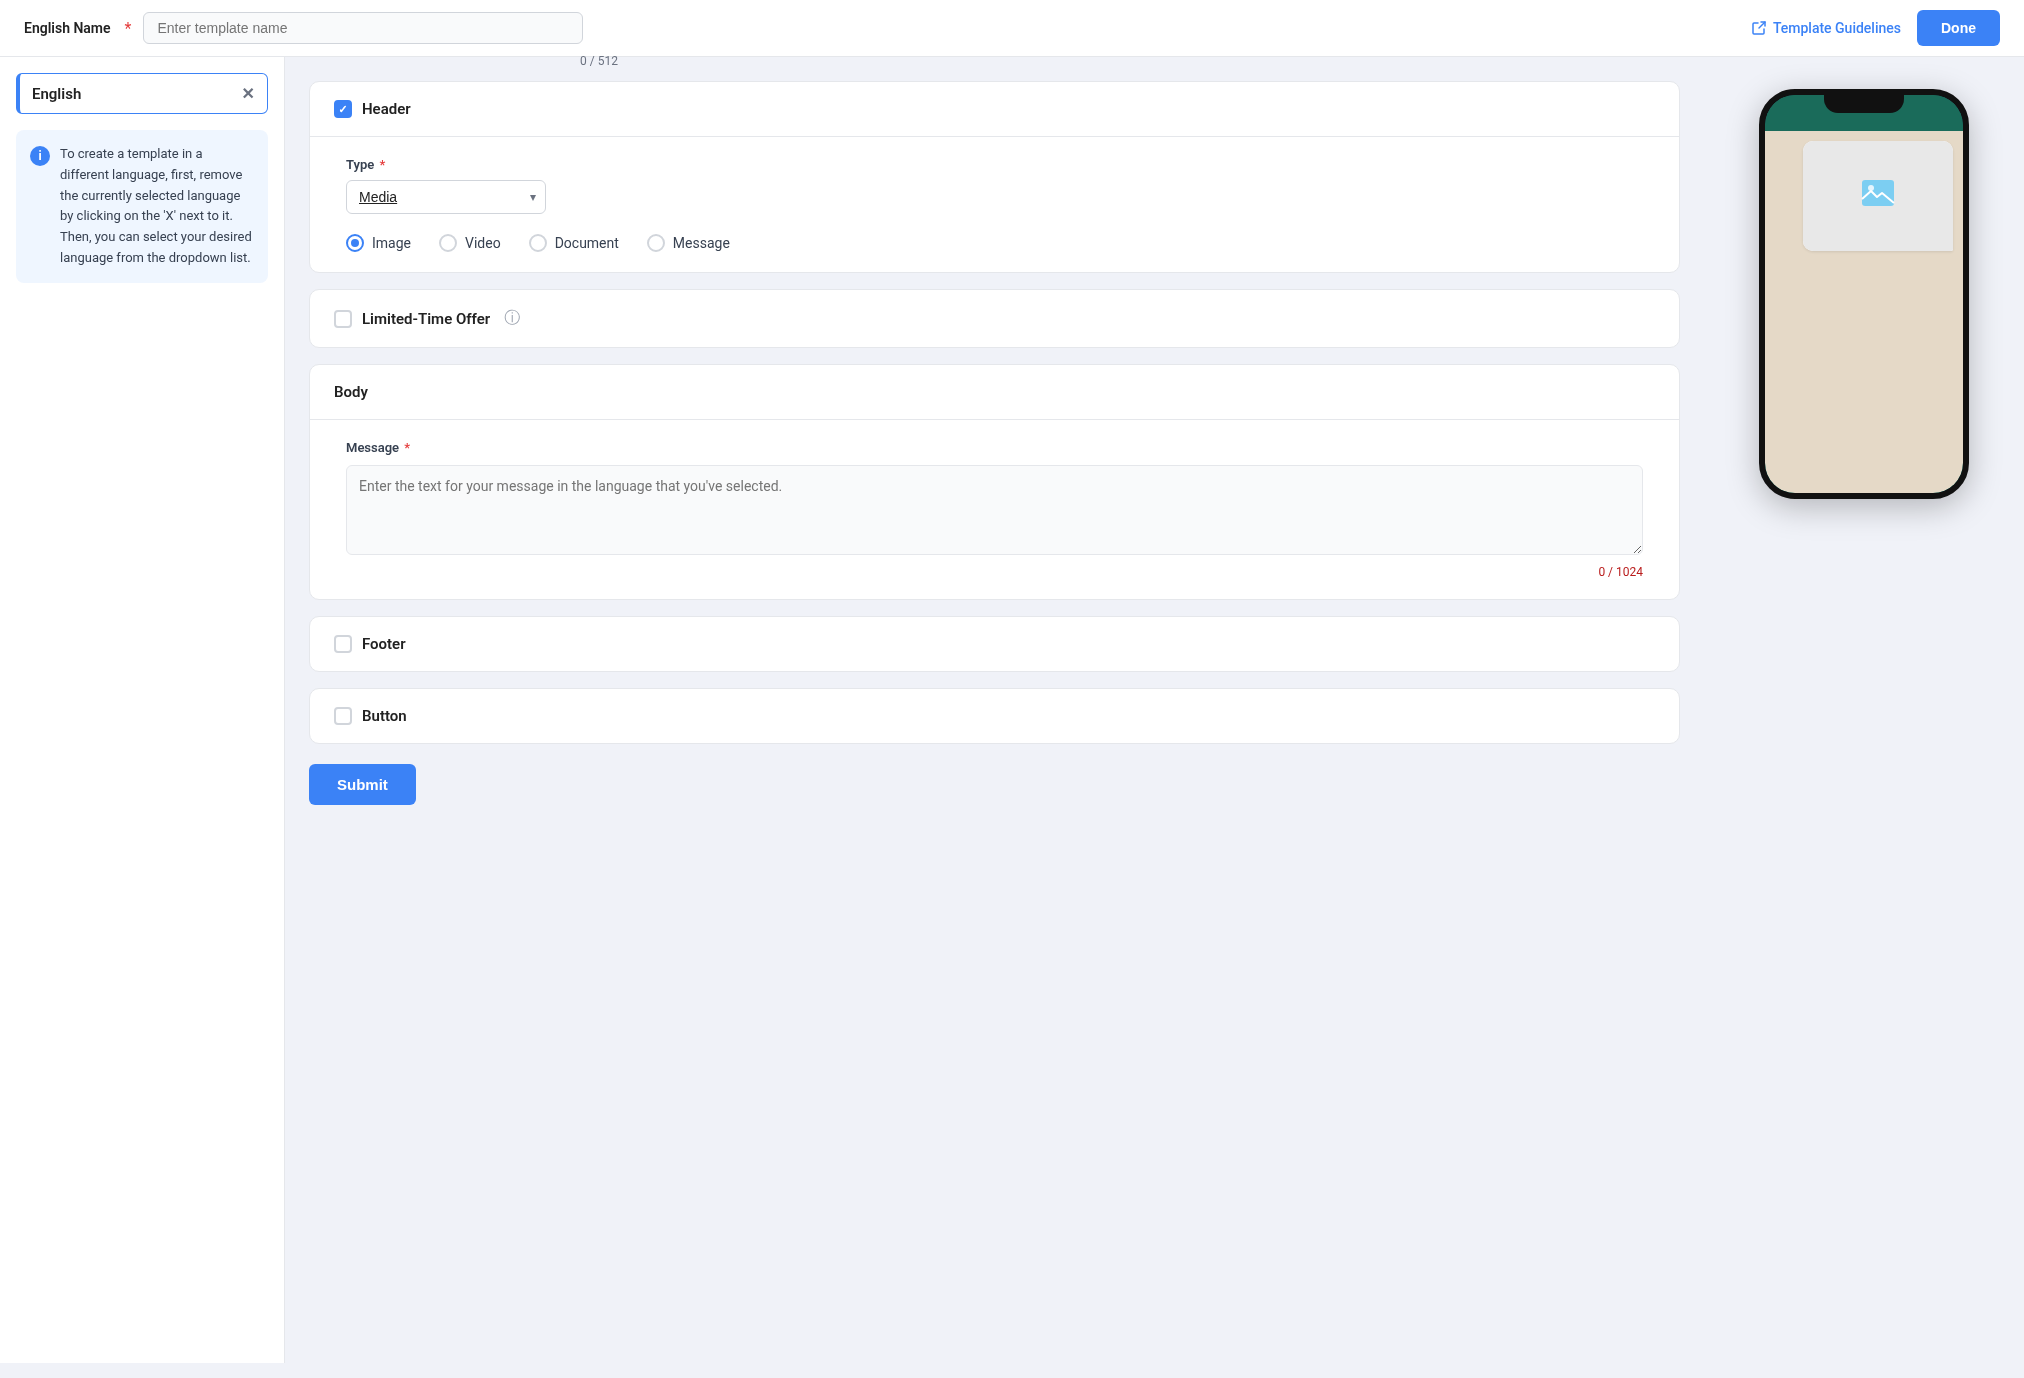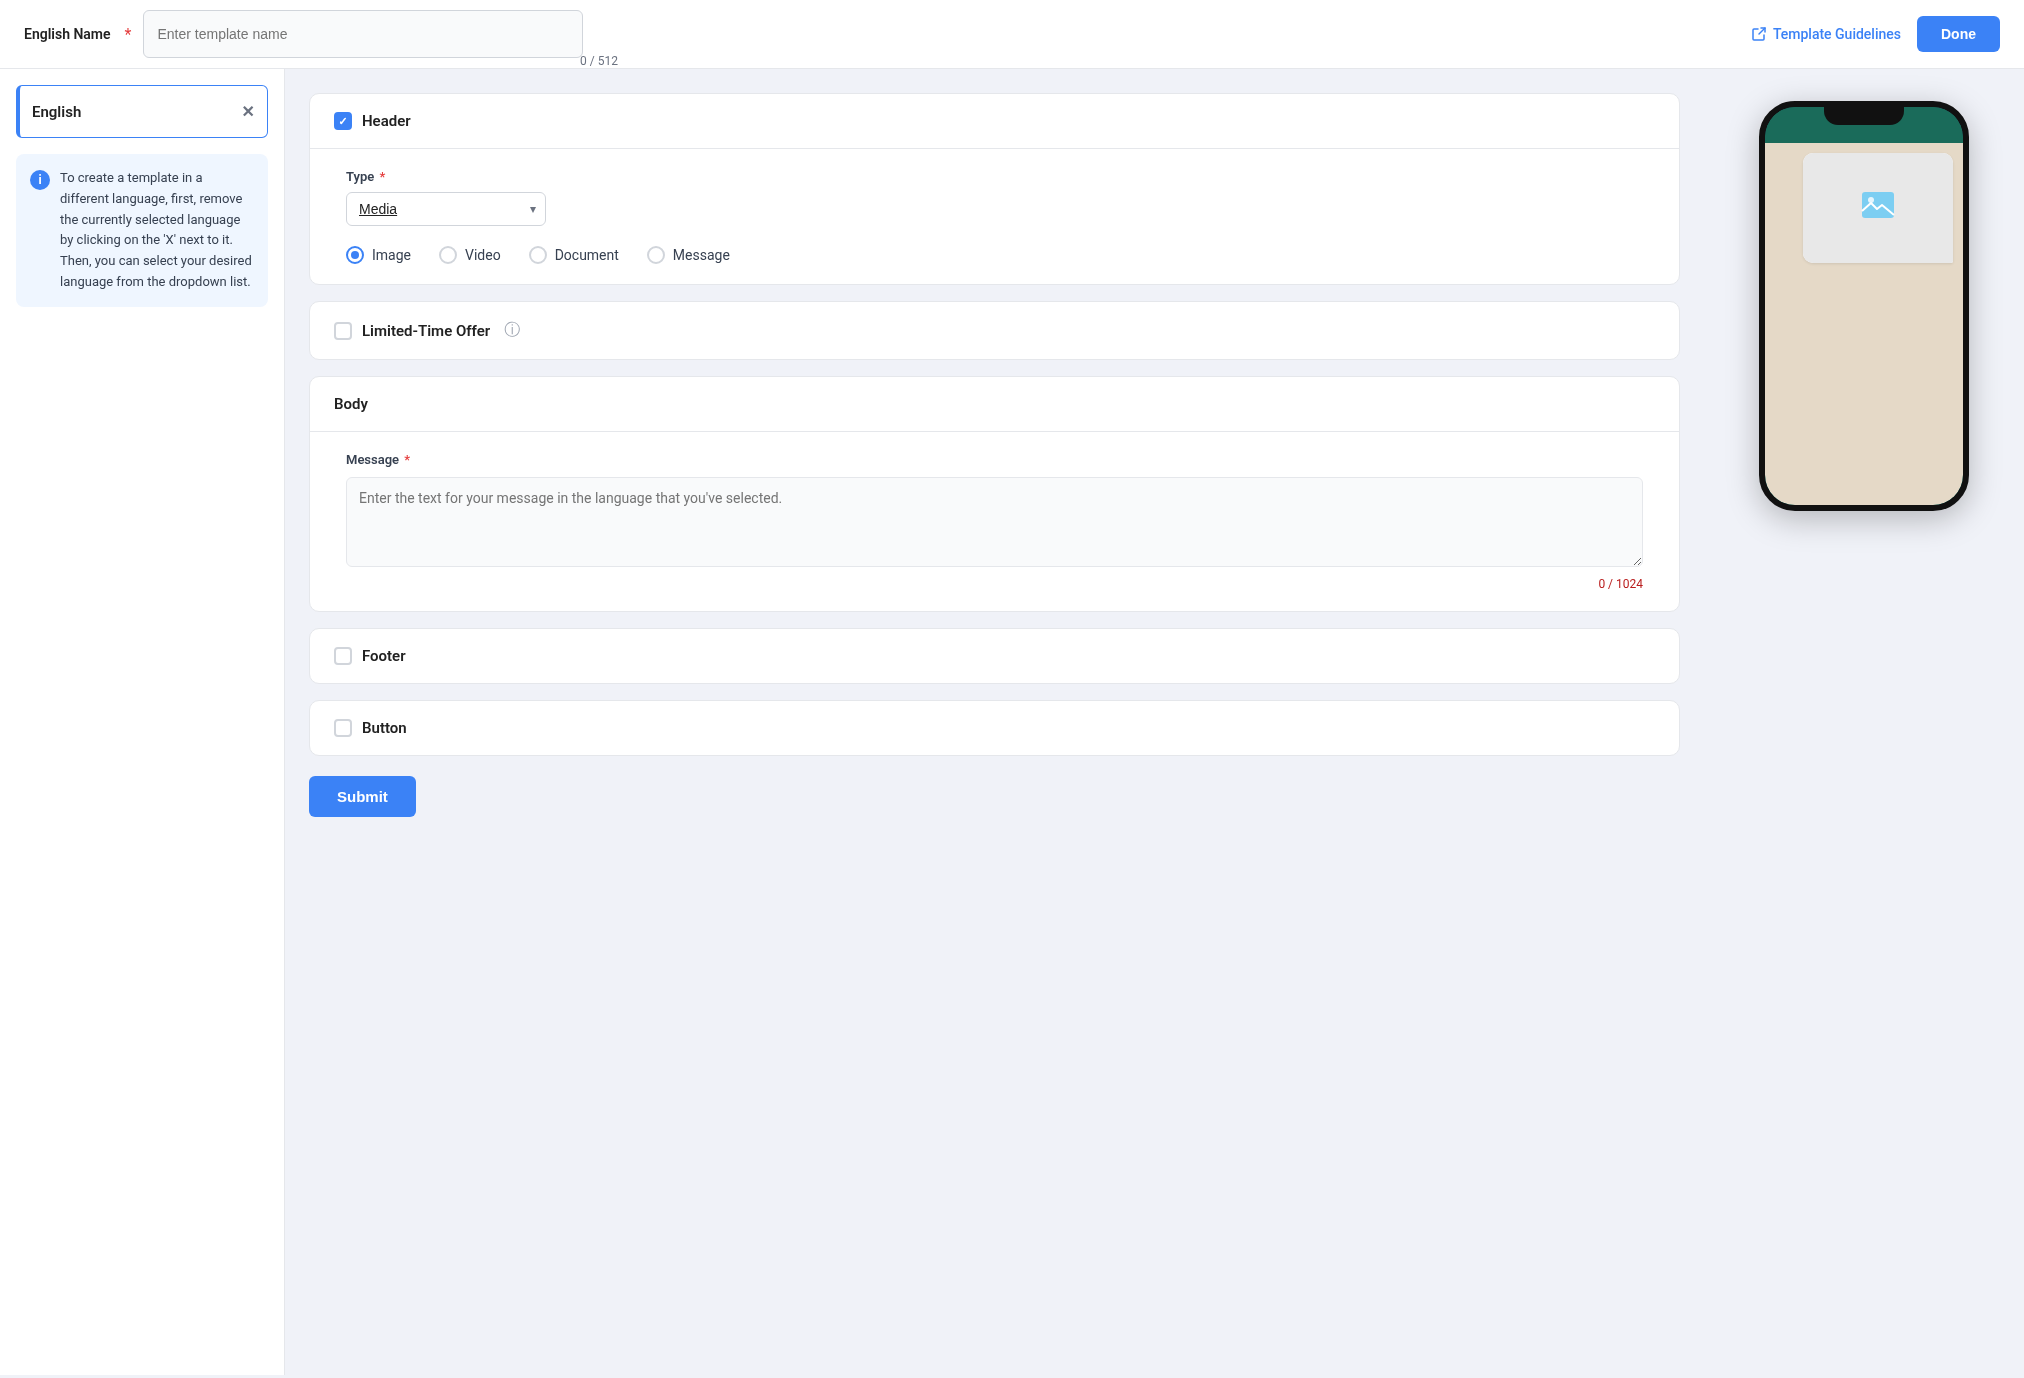--- a/index.html
+++ b/index.html
@@ -22,21 +22,21 @@
     .template-name-label {
       font-size: 14px;
       font-weight: 600;
       color: #222;
       white-space: nowrap;
     }
     .required-star { color: #e53e3e; margin-left: 2px; }
     .template-name-input {
       flex: 1;
       max-width: 440px;
-      height: 48px;
+      height: 32px;
       border: 1px solid #d1d5db;
       border-radius: 6px;
       padding: 0 13px;
       font-size: 14px;
       color: #9ca3af;
       outline: none;
       background: #f9fafb;
     }
     .char-count-top {
       font-size: 12px;
@@ -91,21 +91,21 @@
       flex-shrink: 0;
     }
     .lang-tag {
       display: flex;
       align-items: center;
       justify-content: space-between;
       background: #fff;
       border: 1px solid #3b82f6;
       border-left: 4px solid #3b82f6;
       border-radius: 6px;
-      padding: 16px 12px;
+      padding: 10px 12px;
       margin-bottom: 16px;
     }
     .lang-name {
       font-size: 15px;
       font-weight: 600;
       color: #222;
     }
     .close-icon {
       cursor: pointer;
       color: #6b7280;

